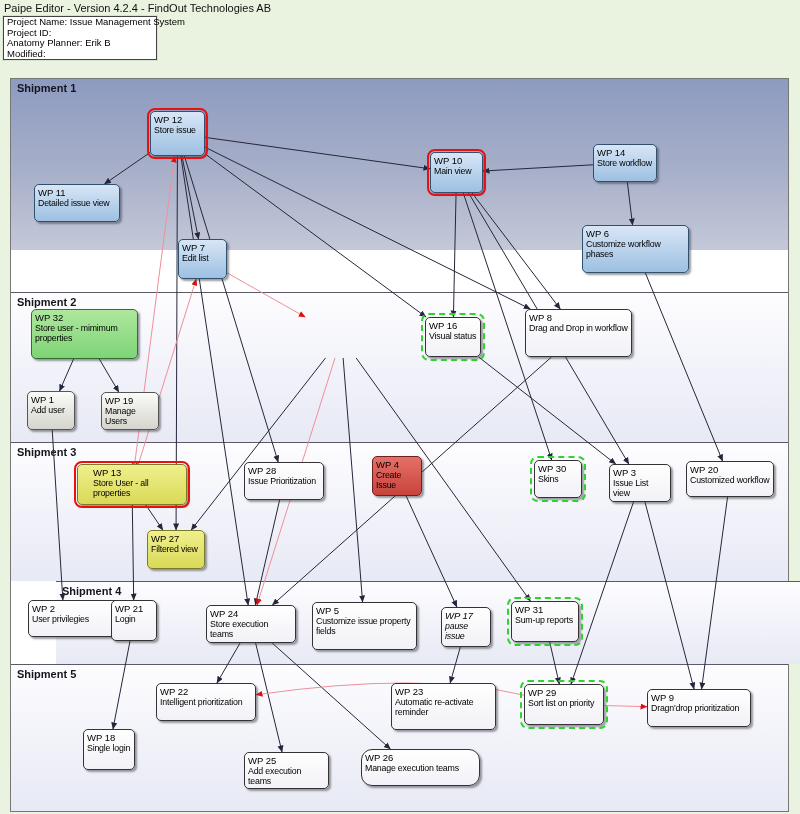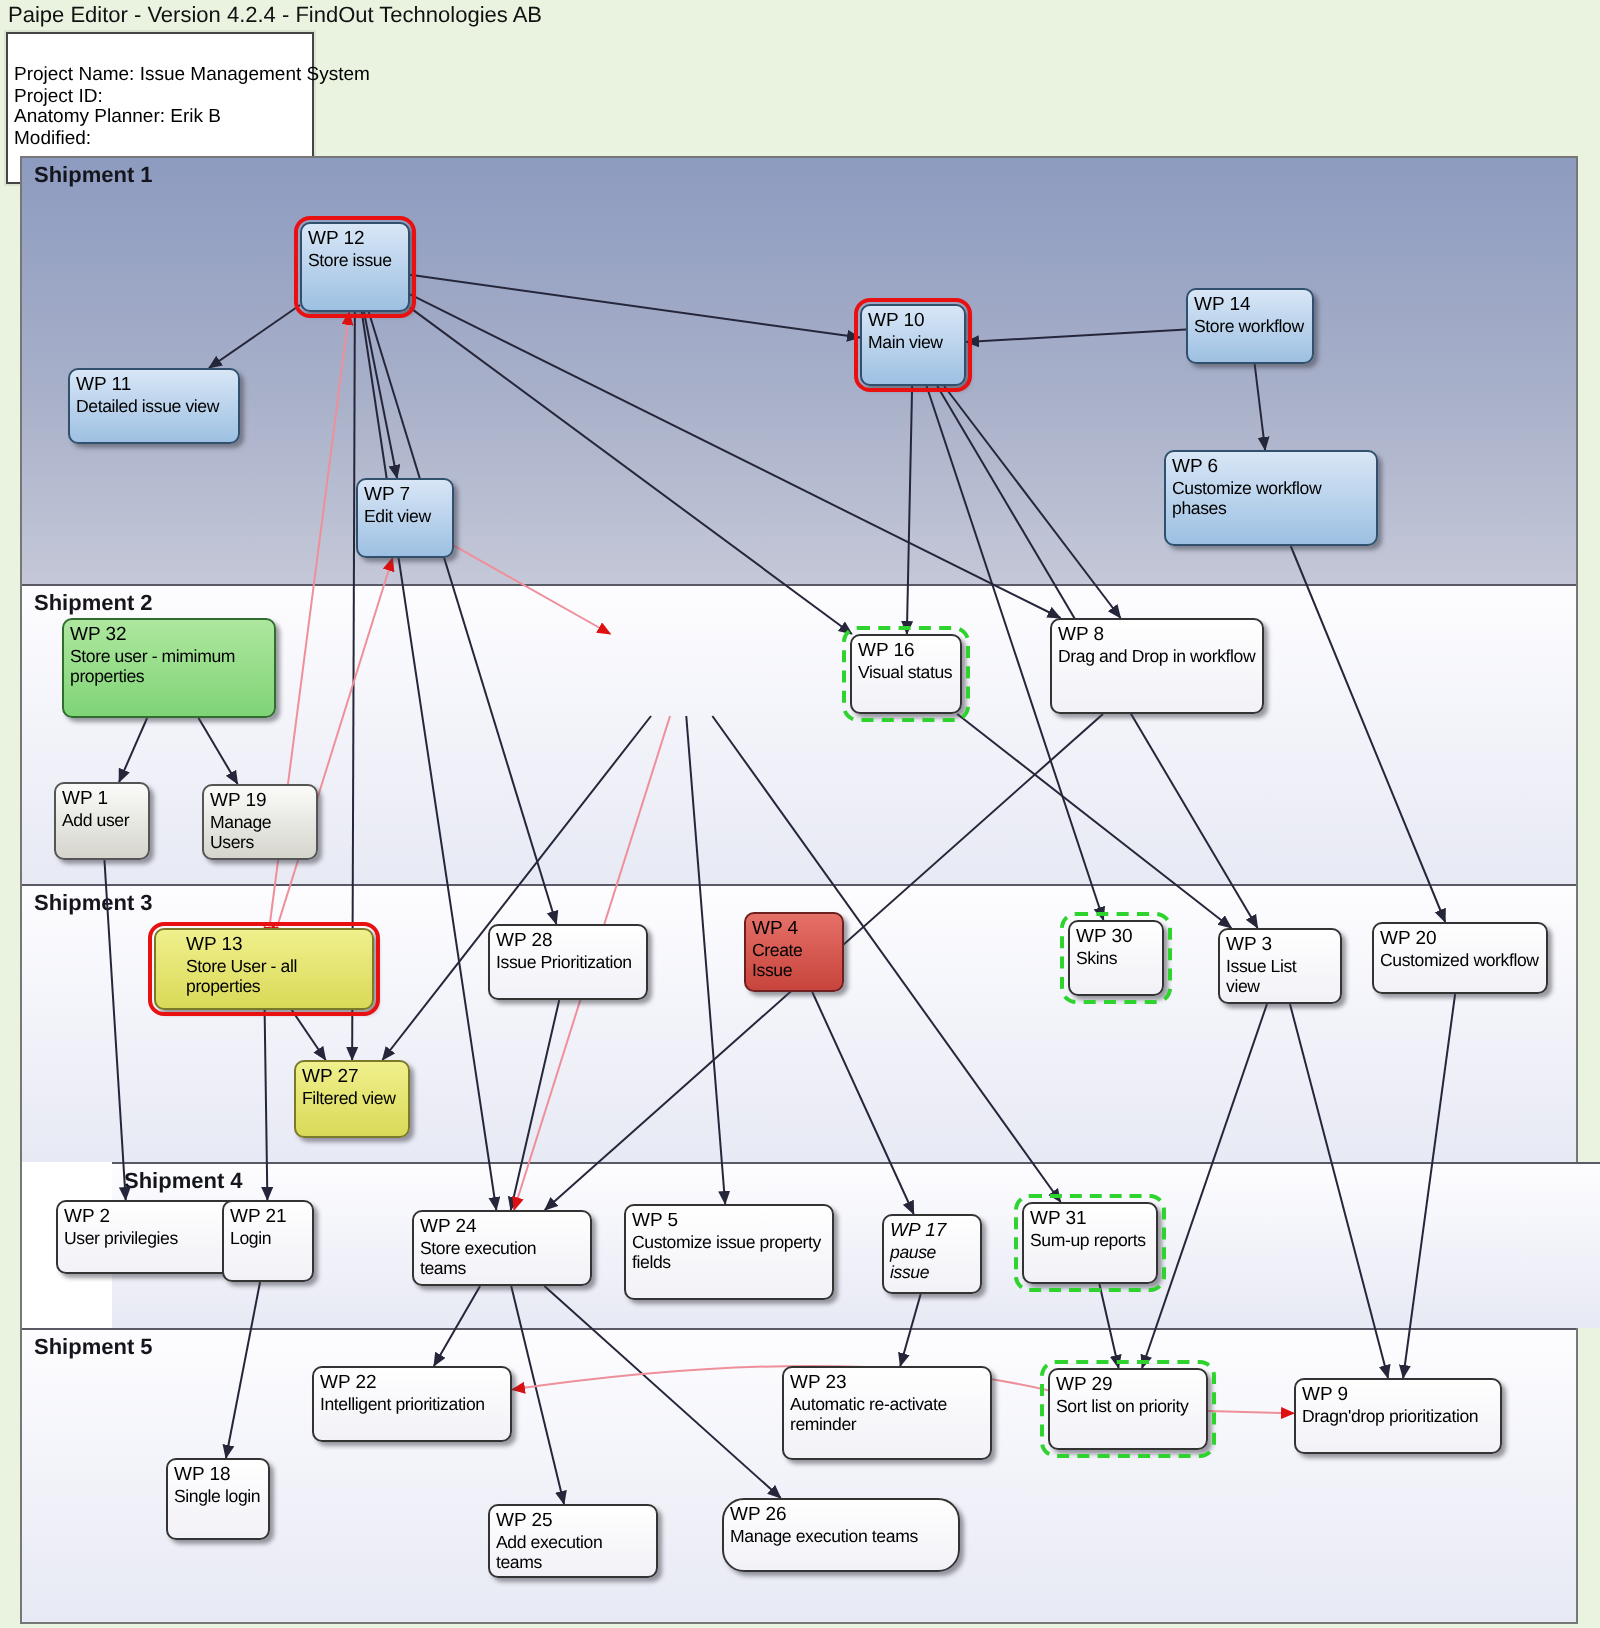--- a/index.html
+++ b/index.html
@@ -3,21 +3,21 @@
 <meta charset="utf-8">
 <style>
   html,body{margin:0;padding:0;}
   body{
     width:800px;height:814px;background:#e9f3e0;position:relative;overflow:hidden;
     font-family:"Liberation Sans",sans-serif;color:#000;
   }
   #app-title{position:absolute;left:4px;top:2px;font-size:11px;color:#111;}
   #project-box{
     position:absolute;left:3px;top:16px;width:146px;background:#fff;
-    border:1px solid #444;box-shadow:0 0 0 1px #d8e4d0;padding:16px 3px;
+    border:1px solid #444;box-shadow:0 0 0 1px #d8e4d0;padding:0 3px;
   }
   #project-box div{font-size:9.5px;line-height:10.5px;white-space:nowrap;}
   #diagram{
     position:absolute;left:10px;top:78px;width:777px;height:732px;
     border:1px solid #777;background:#fff;
   }
   .lane{position:absolute;left:0;width:100%;box-sizing:border-box;}
   .lane + .lane{border-top:1px solid #5a5a66;}
   .lane-blue{background:linear-gradient(#8d9bc0,#a8b0c9 55%,#c4c8d8);}
   .lane-light{background:linear-gradient(#fdfdff,#e7e9f4);}
@@ -50,21 +50,21 @@
 <div id="app-title">Paipe Editor - Version 4.2.4 - FindOut Technologies AB</div>
 
 <div id="project-box">
   <div>Project Name: Issue Management System</div>
   <div>Project ID:</div>
   <div>Anatomy Planner: Erik B</div>
   <div>Modified:</div>
 </div>
 
 <div id="diagram">
-    <div class="lane lane-blue" style="top: 0px; height: 213px;">
+    <div class="lane lane-blue" style="top: 0px; height: 171px;">
       <span class="lane-label">Shipment 1</span>
     </div>
     <div class="lane lane-light" style="top: 213px; height: 150px;">
       <span class="lane-label">Shipment 2</span>
     </div>
     <div class="lane lane-light" style="top: 363px; height: 139px;">
       <span class="lane-label">Shipment 3</span>
     </div>
     <div class="lane lane-light" style="top: 502px; height: 83px; margin-left: 45px;">
       <span class="lane-label">Shipment 4</span>
@@ -133,21 +133,21 @@
     <div class="node style-blue sel-red" style="left: 139px; top: 32px; width: 55px; height: 45px;">
       <span class="wp">WP 12</span>
       <span class="lbl">Store issue</span>
     </div>
     <div class="node style-blue" style="left: 23px; top: 105px; width: 86px; height: 38px;">
       <span class="wp">WP 11</span>
       <span class="lbl">Detailed issue view</span>
     </div>
     <div class="node style-blue" style="left: 167px; top: 160px; width: 49px; height: 40px;">
       <span class="wp">WP 7</span>
-      <span class="lbl">Edit view</span>
+      <span class="lbl">Edit list</span>
     </div>
     <div class="node style-blue sel-red" style="left: 419px; top: 73px; width: 53px; height: 41px;">
       <span class="wp">WP 10</span>
       <span class="lbl">Main view</span>
     </div>
     <div class="node style-blue" style="left: 582px; top: 65px; width: 64px; height: 38px;">
       <span class="wp">WP 14</span>
       <span class="lbl">Store workflow</span>
     </div>
     <div class="node style-blue" style="left: 571px; top: 146px; width: 107px; height: 48px;">

